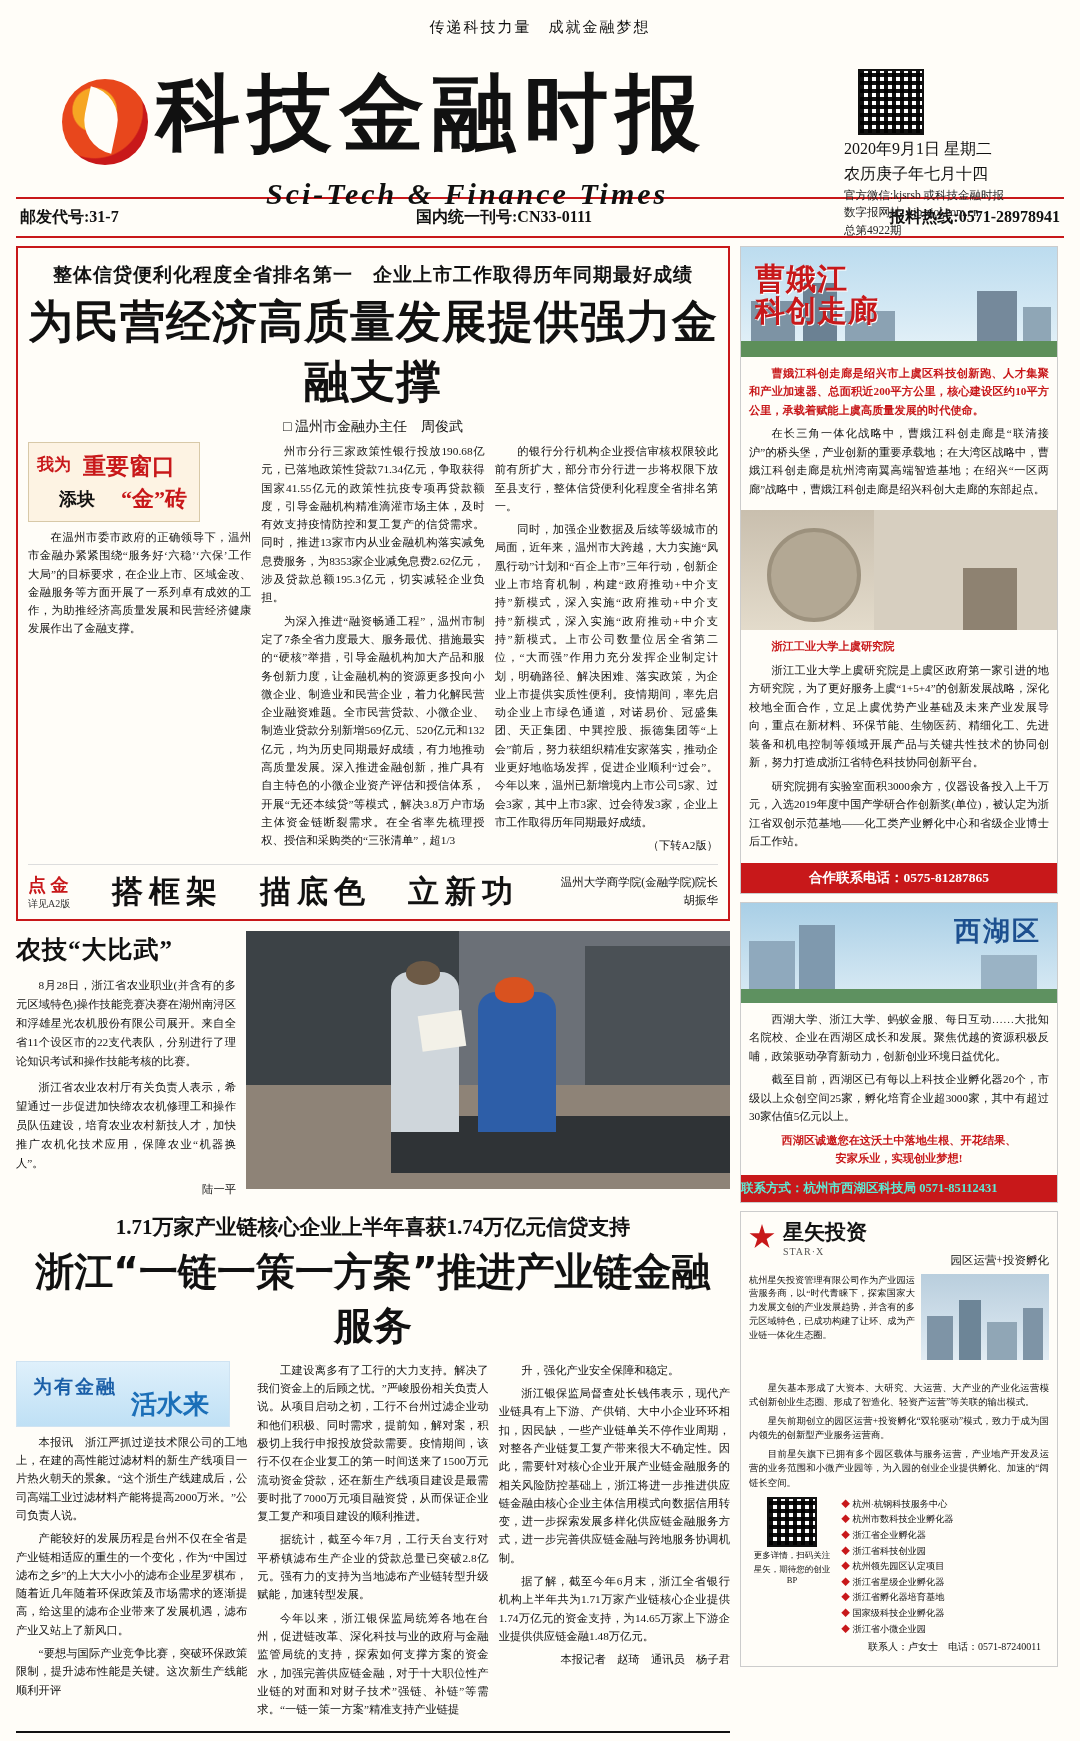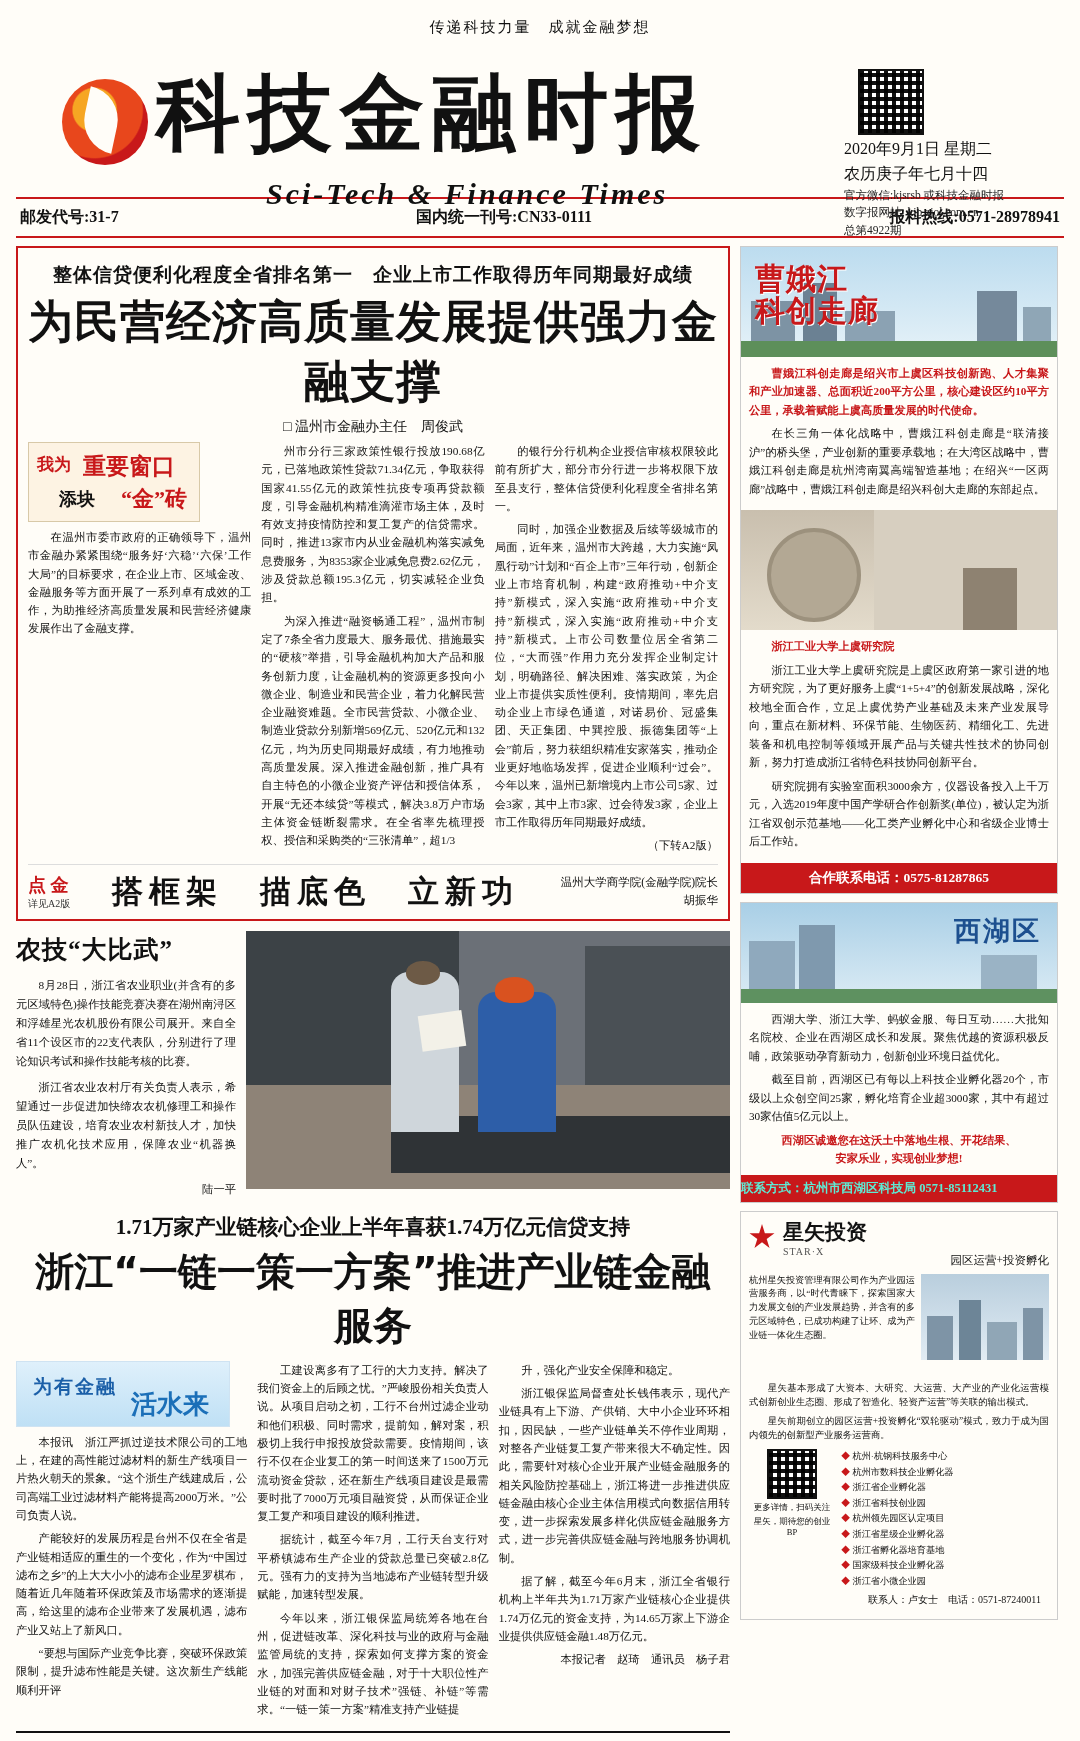--- a/index.html
+++ b/index.html
@@ -392,20 +392,21 @@
           <div class="img">
             <div class="bb" style="left:6px;width:26px;height:44px;"></div>
             <div class="bb" style="left:38px;width:22px;height:60px;background:#6d8597;"></div>
             <div class="bb" style="left:66px;width:30px;height:38px;background:#90a6b6;"></div>
             <div class="bb" style="right:6px;width:20px;height:52px;background:#7e94a6;"></div>
           </div>
         </div>
         <div class="txt">
           <p>星矢基本形成了大资本、大研究、大运营、大产业的产业化运营模式创新创业生态圈、形成了智造化、轻资产运营”等关联的输出模式。</p>
           <p>星矢前期创立的园区运营+投资孵化“双轮驱动”模式，致力于成为国内领先的创新型产业服务运营商。</p>
+          <p>目前星矢旗下已拥有多个园区载体与服务运营，产业地产开发及运营的业务范围和小微产业园等，为入园的创业企业提供孵化、加速的“阔链长空间。</p>
         </div>
         <div class="starx-bottom">
           <div style="width:86px;display:flex;flex-direction:column;align-items:center">
             <div class="qr sm"></div>
             <div class="qr-cap">更多详情，扫码关注</div>
             <div class="qr-cap">星矢，期待您的创业BP</div>
           </div>
           <div class="bullets">
             <div>杭州·杭钢科技服务中心</div>
             <div>杭州市数科技企业孵化器</div>

